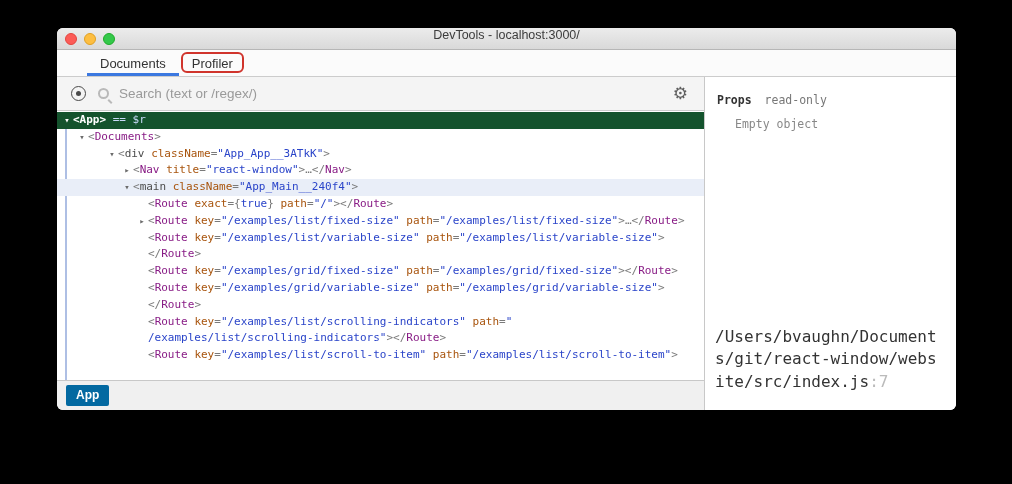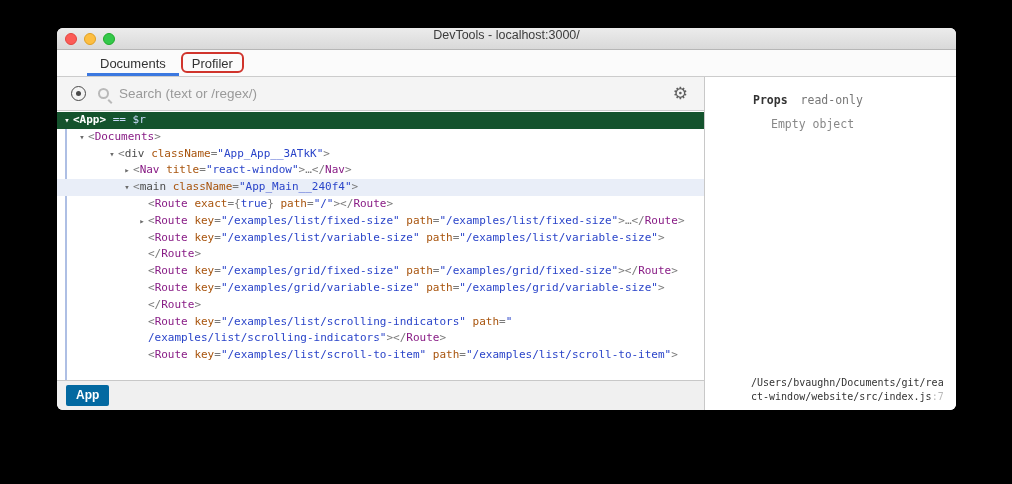--- a/index.html
+++ b/index.html
@@ -25,21 +25,21 @@
   .tabbar { height:27px; flex:0 0 27px; background:#fbfbfb; border-bottom:1px solid #ccc;
             display:flex; align-items:stretch; padding-left:30px; }
   .tab { position:relative; display:flex; align-items:center; padding:0 13px;
          font-size:13px; color:#333; cursor:default; }
   .tab.active::after { content:""; position:absolute; left:0; right:0; bottom:0;
                        height:3px; background:#3b78e0; }
   .tab .annot { position:absolute; left:2px; right:2px; top:2px; bottom:3px;
                 border:2px solid #d0342c; border-radius:6px; pointer-events:none; }
 
   
-  .content { flex:1; display:flex; min-height:0;gap:36px; }
+  .content { flex:1; display:flex; min-height:0; }
   .left-pane { width:648px; flex:0 0 648px; display:flex; flex-direction:column;
                border-right:1px solid #c8c8c8; min-height:0; }
 
   
   .searchbar { height:34px; flex:0 0 34px; background:#f4f4f4; border-bottom:1px solid #ccc;
                display:flex; align-items:center; padding:0 10px; }
   .inspect-icon { width:15px; height:15px; border:1.8px solid #4a4a4a; border-radius:50%;
                   position:relative; margin:0 12px 0 4px; flex:0 0 auto; }
   .inspect-icon::before { content:""; position:absolute; left:50%; top:50%; width:5px; height:5px;
                   margin:-2.5px 0 0 -2.5px; background:#4a4a4a; border-radius:50%; }
@@ -78,22 +78,22 @@
            padding:3px 10px 4px; border-radius:2px; }
 
   
   .right-pane { flex:1; display:flex; flex-direction:column; background:#fff; min-height:0; }
   .props-head { padding:16px 0 0 12px; font-family:"DejaVu Sans Mono", monospace; font-size:11.5px; }
   .props-title { font-weight:bold; color:#333; }
   .props-mode { color:#777; margin-left:6px; }
   .props-body { padding:10px 0 0 30px; font-family:"DejaVu Sans Mono", monospace;
                 font-size:11.5px; color:#888; }
   .spacer { flex:1; }
-  .source { padding:5px 10px 6px 10px; font-family:"DejaVu Sans Mono", monospace;
-            font-size:10px; line-height:1.4; color:#333; word-break:break-all; }
+  .source { padding:5px 10px 17px 10px; font-family:"DejaVu Sans Mono", monospace;
+            font-size:16px; line-height:1.4; color:#333; word-break:break-all; }
   .source .line-no { color:#bbb; }
 </style>
 </head>
 <body>
 
 <div class="window">
 
   <div class="titlebar">
     <div class="traffic">
       <span class="light red"></span>

